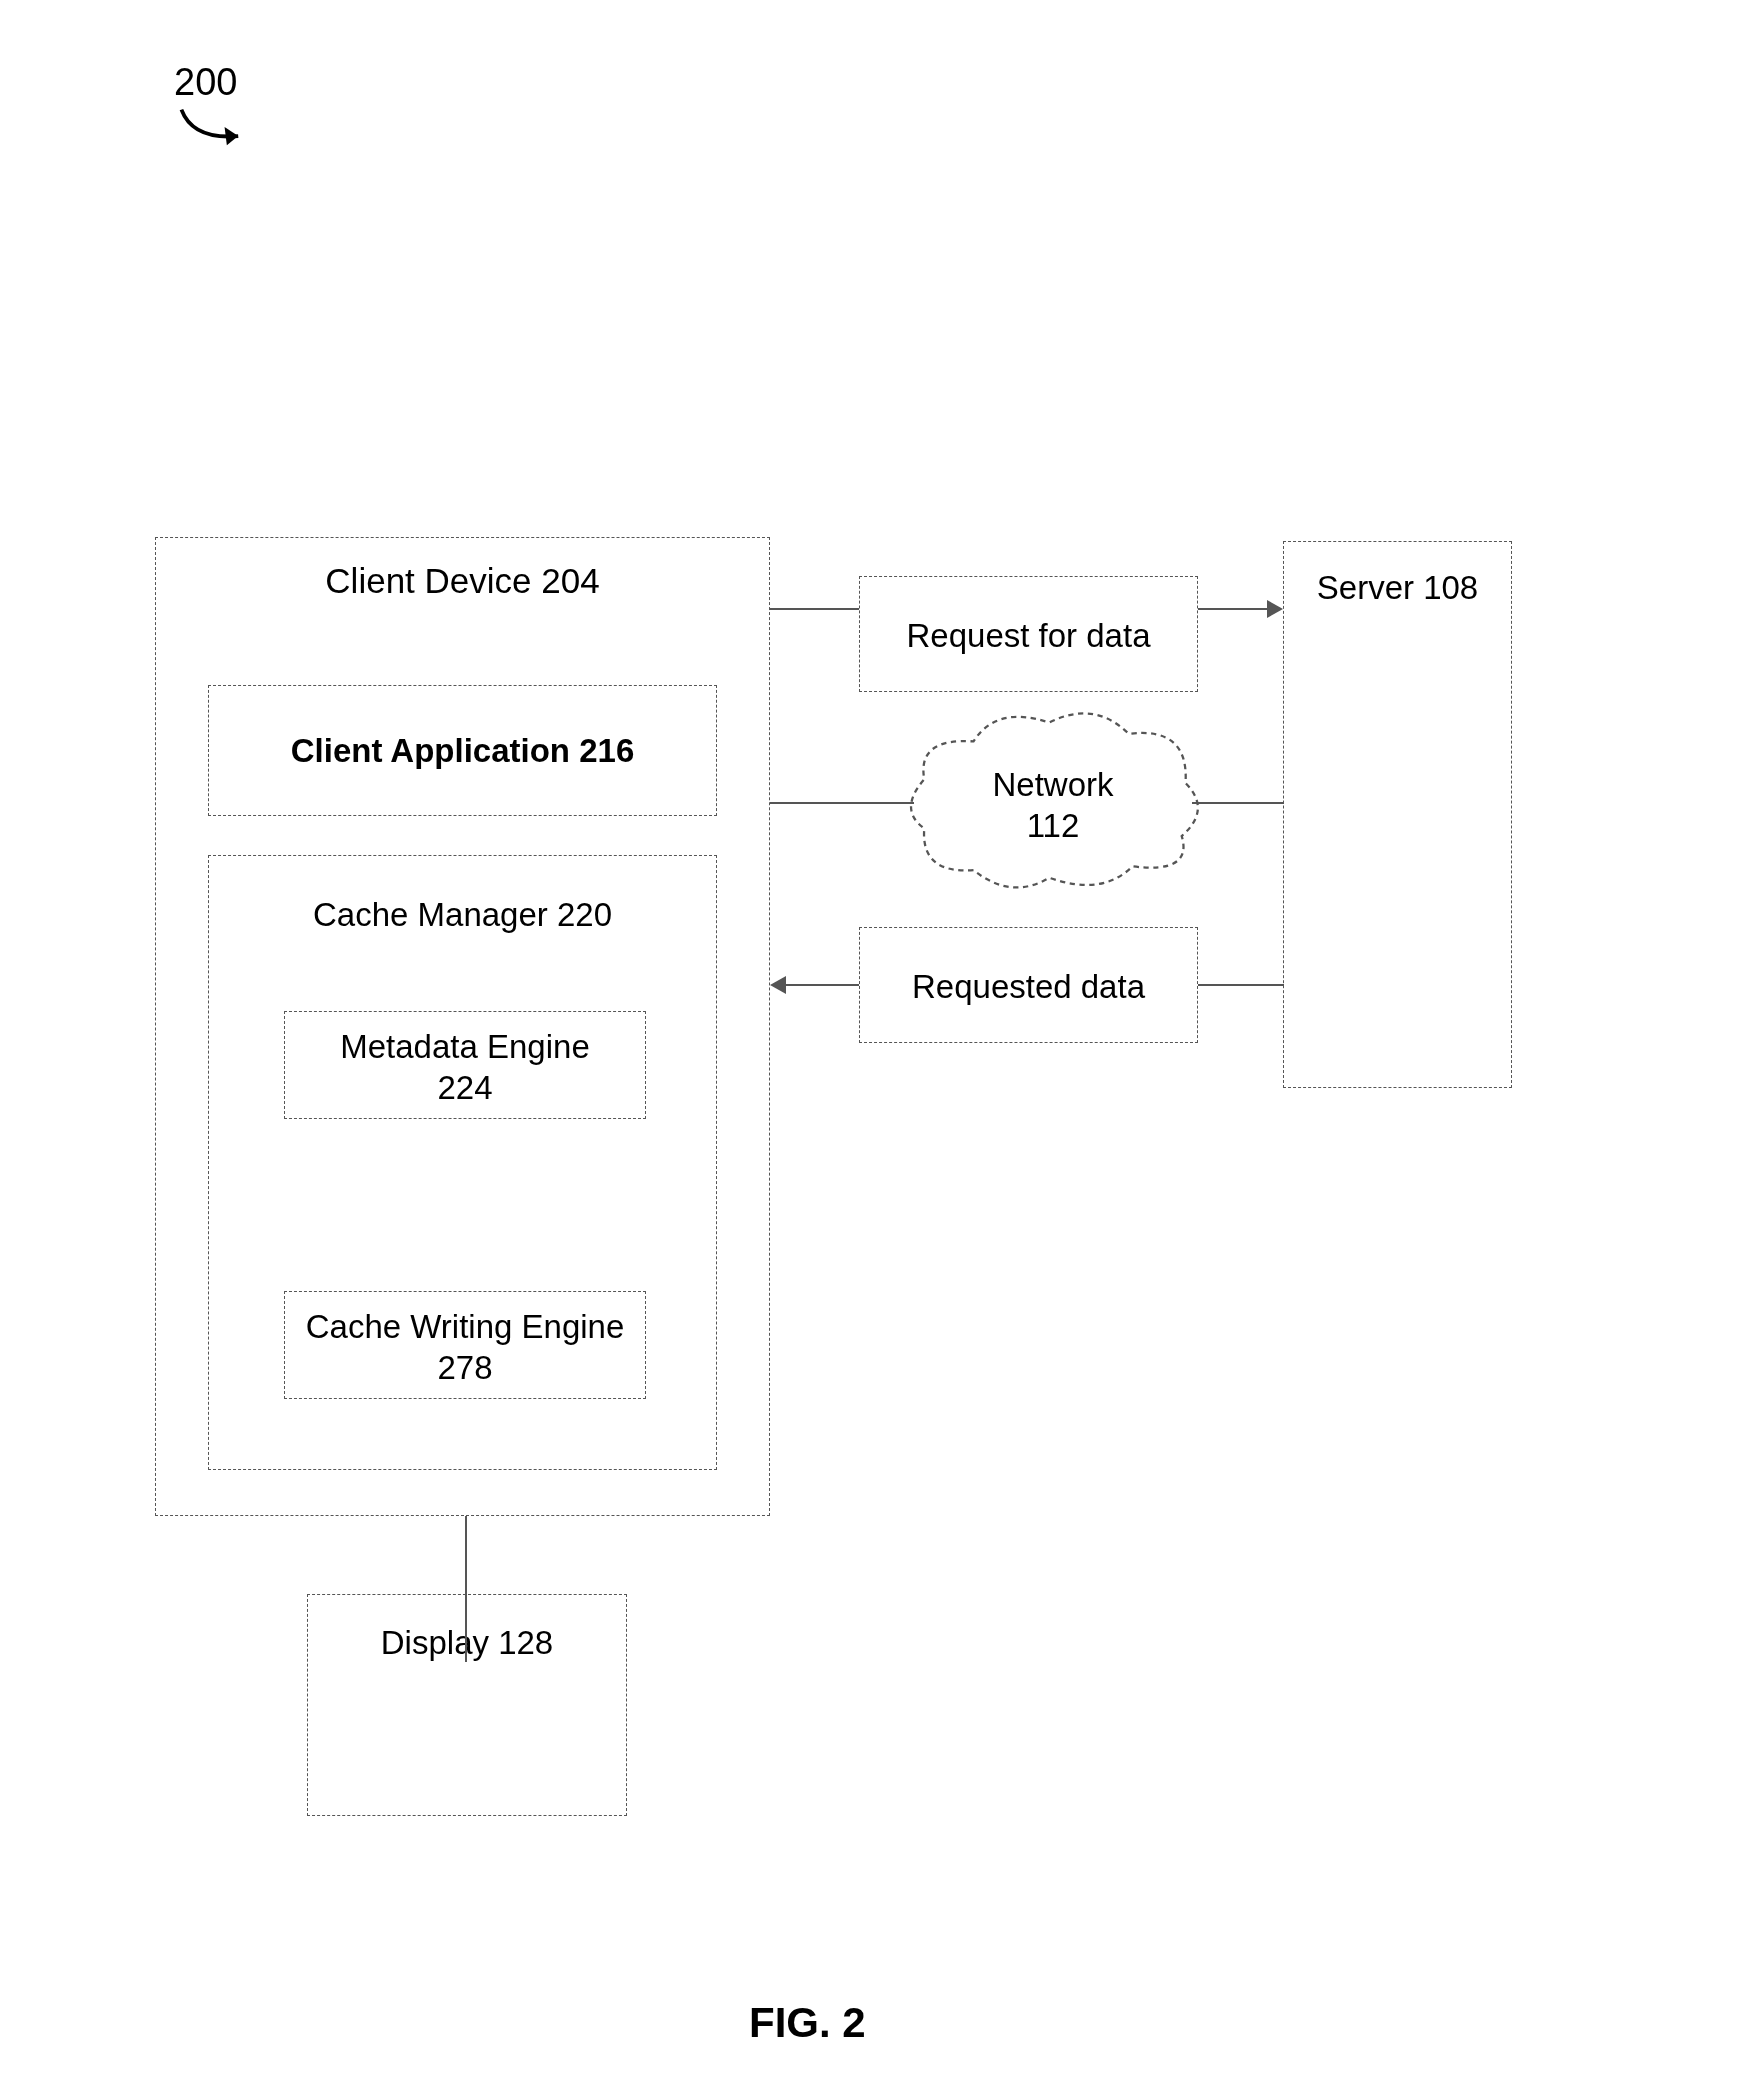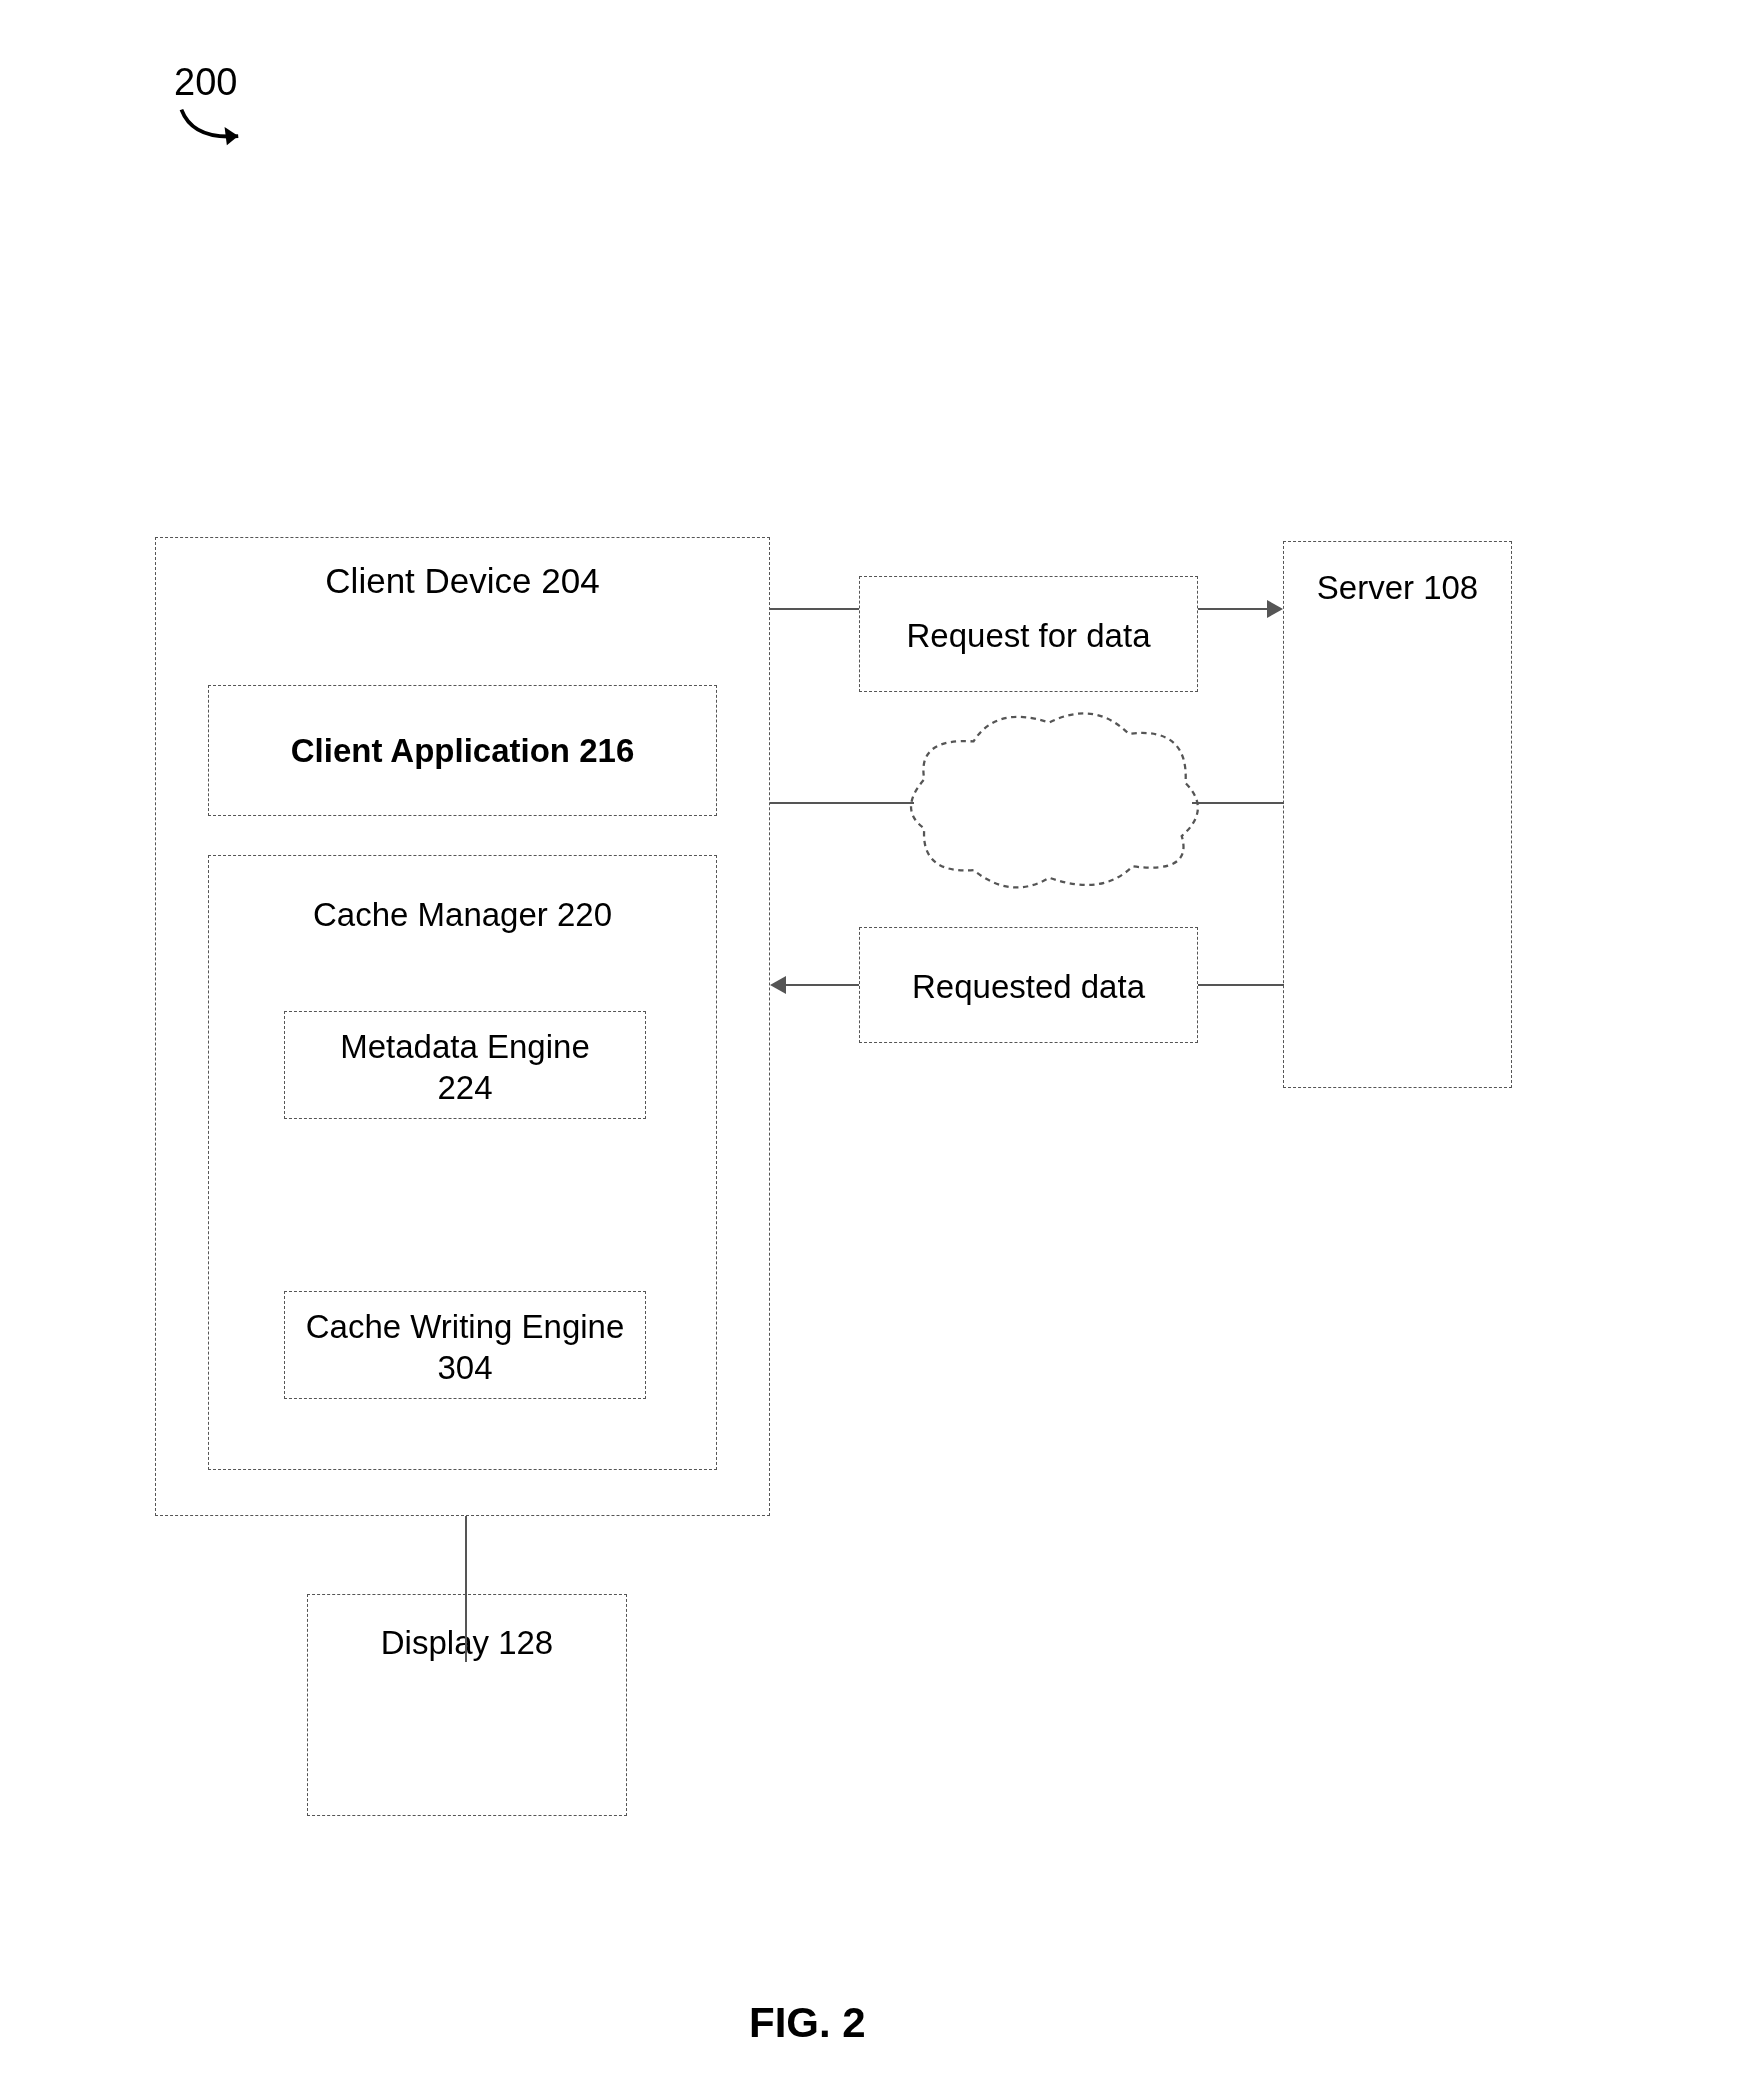--- a/index.html
+++ b/index.html
@@ -94,41 +94,43 @@
   </div>
 
   <div class="box" style="left:284px; top:1011px; width:360px; height:106px;">
     <div class="label" style="margin-top:13.6px; white-space:pre-line;">Metadata Engine
 224</div>
   </div>
 
 
   <div class="box" style="left:284px; top:1291px; width:360px; height:106px;">
     <div class="label" style="margin-top:13.6px; white-space:pre-line;">Cache Writing Engine
-304</div>
+278</div>
   </div>
 
   <div class="box" style="left:859px; top:576px; width:337px; height:114px;">
     <div class="label" style="margin-top:38px;">Request for data</div>
   </div>
 
   <div class="cloud" style="left:890px; top:696px; width:326px; height:212px;">
     <svg width="326" height="212" viewBox="0 0 430 280">
       <path d="M 110 230
                Q 40 235 45 175
                Q 10 150 45 110
                Q 35 55 110 60
                Q 140 12 210 35
                Q 270 5 315 50
                Q 395 40 390 115
                Q 425 150 385 185
                Q 400 235 320 225
                Q 280 265 210 240
                Q 160 270 110 230 Z" fill="#fff" stroke="#555" stroke-width="3" stroke-dasharray="7,6"></path>
     </svg>
+    <div class="cloud-text" style="top:68px; white-space:pre-line;">Network
+112</div>
   </div>
 
   <div class="box" style="left:859px; top:927px; width:337px; height:114px;">
     <div class="label" style="margin-top:38px;">Requested data</div>
   </div>
 
   <div class="box" style="left:1283px; top:541px; width:227px; height:545px;">
     <div class="label" style="margin-top:25px;">Server 108</div>
   </div>
 

